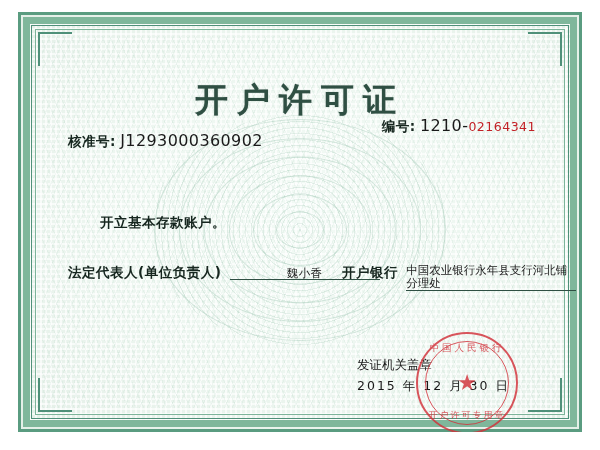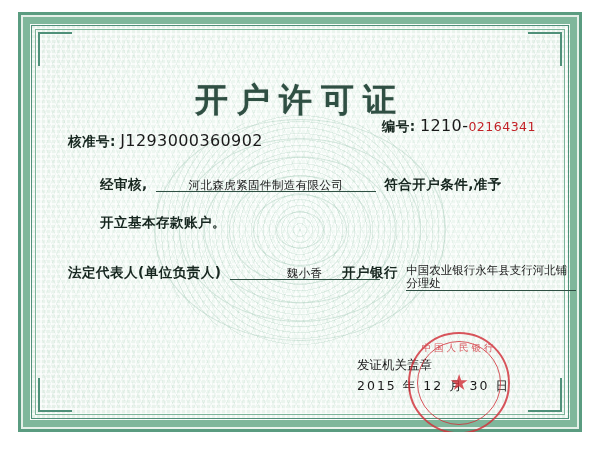--- a/index.html
+++ b/index.html
@@ -215,21 +215,21 @@
     font-size: 12.5px;
     color: #1a1a1a;
     line-height: 21px;
     font-family: "DejaVu Sans", "Liberation Sans", sans-serif;
   }
   .issuer .line2 { letter-spacing: 2px; }
 
   
   .seal {
     position: absolute;
-    right: 48px;
+    right: 40px;
     top: 296px;
     width: 102px;
     height: 102px;
     pointer-events: none;
     opacity: 0.82;
   }
   .seal-ring {
     position: absolute;
     left: 0; top: 0;
     width: 100%; height: 100%;
@@ -323,27 +323,20 @@
       <div class="row row-approve">
         <span class="label">核准号:</span>
         <span class="value">J1293000360902</span>
       </div>
 
       <div class="row row-serial">
         <span class="label">编号:</span>
         <span class="value">1210-</span><span class="value-red">02164341</span>
       </div>
 
-      <div class="row row-p1">
-        <span class="label">经审核,</span>
-        <span class="fill-line">
-          <span class="value">河北森虎紧固件制造有限公司</span>
-        </span>
-        <span class="label">符合开户条件,准予</span>
-      </div>
 
       <div class="row row-p2">
         <span class="label">开立基本存款账户。</span>
       </div>
 
       <div class="row row-legal">
         <span class="label">法定代表人(单位负责人)</span>
         <span class="fill-line">
           <span class="value">魏小香</span>
         </span>
@@ -360,17 +353,18 @@
       <div class="issuer">
         <div class="line1">发证机关盖章</div>
         <div class="line2">2015 年 12 月 30 日</div>
       </div>
 
       <div class="seal">
         <div class="seal-ring"></div>
         <div class="seal-ring-inner"></div>
         <div class="seal-text-top">中国人民银行</div>
         <div class="seal-star">★</div>
+        <div class="seal-text-bottom">开户许可专用章</div>
       </div>
 
     </div>
   </div>
 </div>
 
 </body></html>

